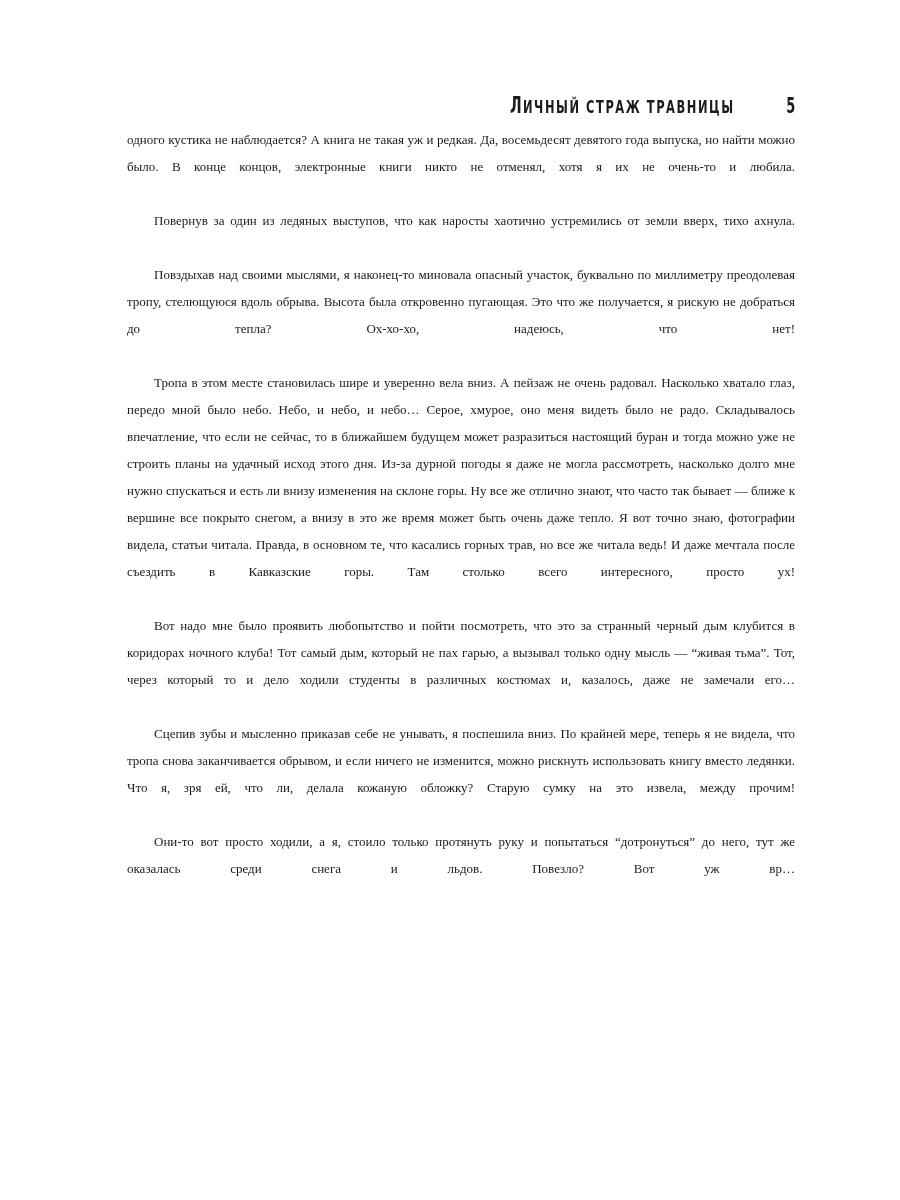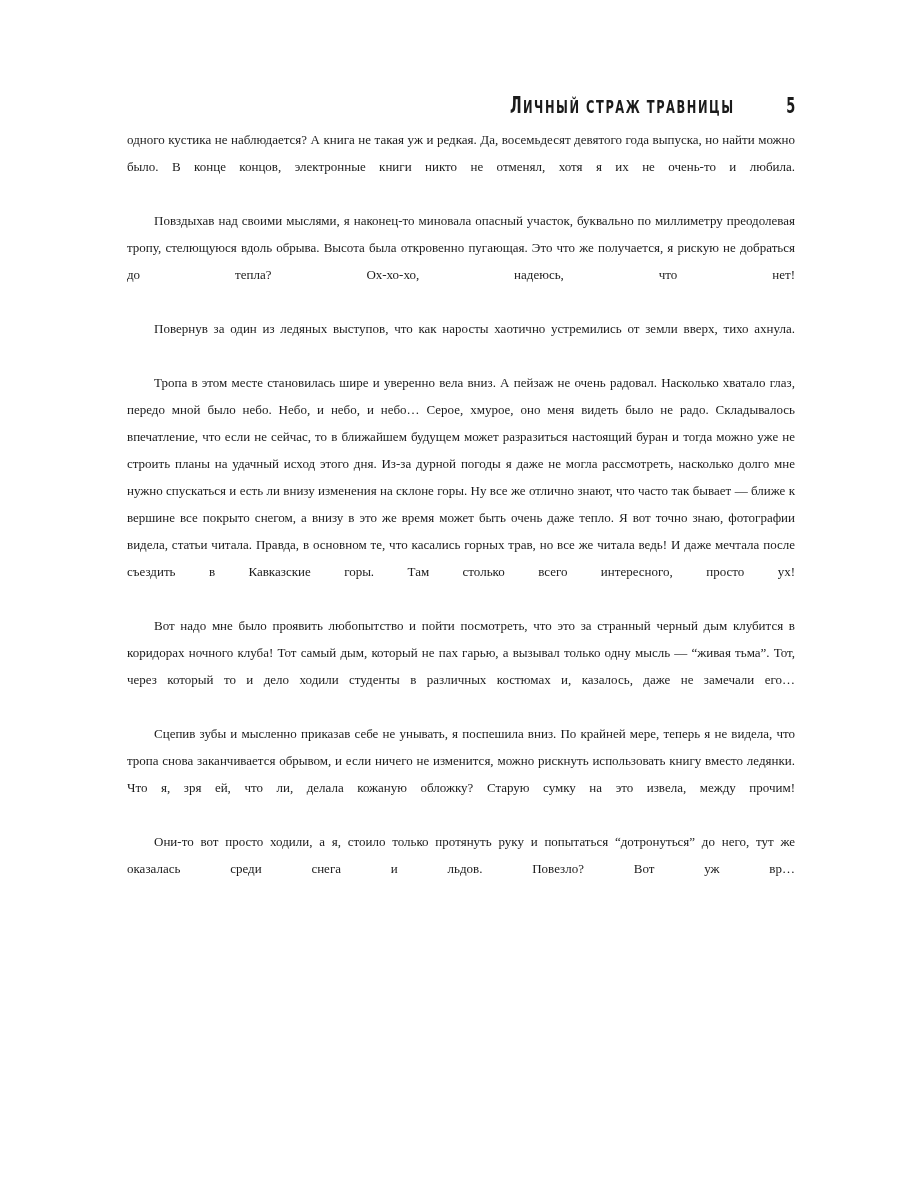--- a/index.html
+++ b/index.html
@@ -88,21 +88,21 @@
 
 <div class="page">
 
   <div class="running-head">
     <div class="running-head-title"><span class="dropcap">Л</span><span>ичный страж травницы</span></div>
     <div class="page-number">5</div>
   </div>
 
   <div class="text-column">
     <p class="para no-indent">одного кустика не наблюдается? А книга не такая уж и редкая. Да, восемьдесят девятого года выпуска, но найти можно было. В конце концов, электронные книги никто не отменял, хотя я их не очень-то и любила.</p>
+    <p class="para">Повернув за один из ледяных выступов, что как наросты хаотично устремились от земли вверх, тихо ахнула.</p>
     <p class="para">Повздыхав над своими мыслями, я наконец-то миновала опасный участок, буквально по миллиметру преодолевая тропу, стелющуюся вдоль обрыва. Высота была откровенно пугающая. Это что же получается, я рискую не добраться до тепла? Ох-хо-хо, надеюсь, что нет!</p>
-    <p class="para">Повернув за один из ледяных выступов, что как наросты хаотично устремились от земли вверх, тихо ахнула.</p>
     <p class="para">Тропа в этом месте становилась шире и уверенно вела вниз. А пейзаж не очень радовал. Насколько хватало глаз, передо мной было небо. Небо, и небо, и небо… Серое, хмурое, оно меня видеть было не радо. Складывалось впечатление, что если не сейчас, то в ближайшем будущем может разразиться настоящий буран и тогда можно уже не строить планы на удачный исход этого дня. Из-за дурной погоды я даже не могла рассмотреть, насколько долго мне нужно спускаться и есть ли внизу изменения на склоне горы. Ну все же отлично знают, что часто так бывает — ближе к вершине все покрыто снегом, а внизу в это же время может быть очень даже тепло. Я вот точно знаю, фотографии видела, статьи читала. Правда, в основном те, что касались горных трав, но все же читала ведь! И даже мечтала после съездить в Кавказские горы. Там столько всего интересного, просто ух!</p>
     <p class="para">Вот надо мне было проявить любопытство и пойти посмотреть, что это за странный черный дым клубится в коридорах ночного клуба! Тот самый дым, который не пах гарью, а вызывал только одну мысль — “живая тьма”. Тот, через который то и дело ходили студенты в различных костюмах и, казалось, даже не замечали его…</p>
     <p class="para">Сцепив зубы и мысленно приказав себе не унывать, я поспешила вниз. По крайней мере, теперь я не видела, что тропа снова заканчивается обрывом, и если ничего не изменится, можно рискнуть использовать книгу вместо ледянки. Что я, зря ей, что ли, делала кожаную обложку? Старую сумку на это извела, между прочим!</p>
     <p class="para">Они-то вот просто ходили, а я, стоило только протянуть руку и попытаться “дотронуться” до него, тут же оказалась среди снега и льдов. Повезло? Вот уж вр…</p>
   </div>
 
 </div>
 
 </body></html>

